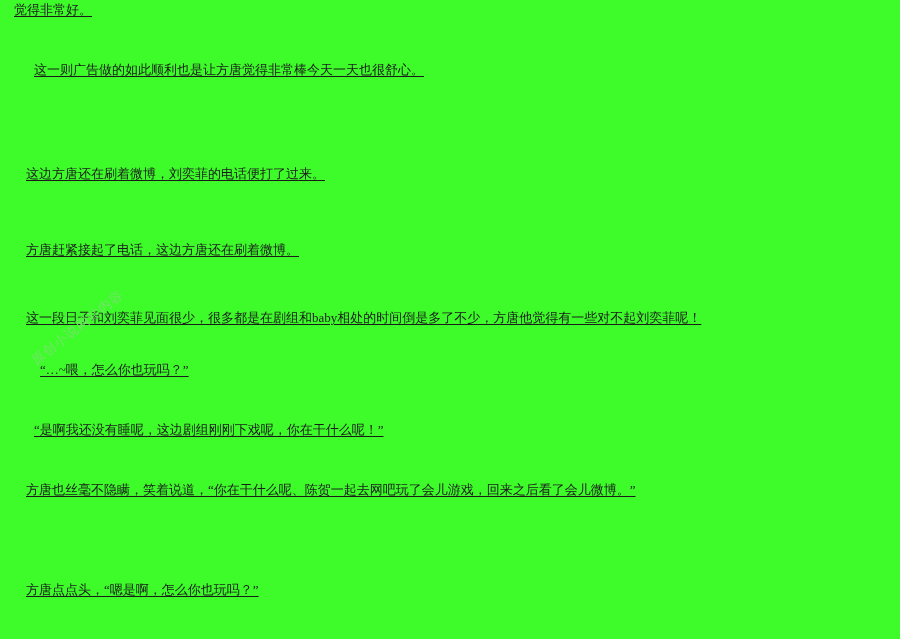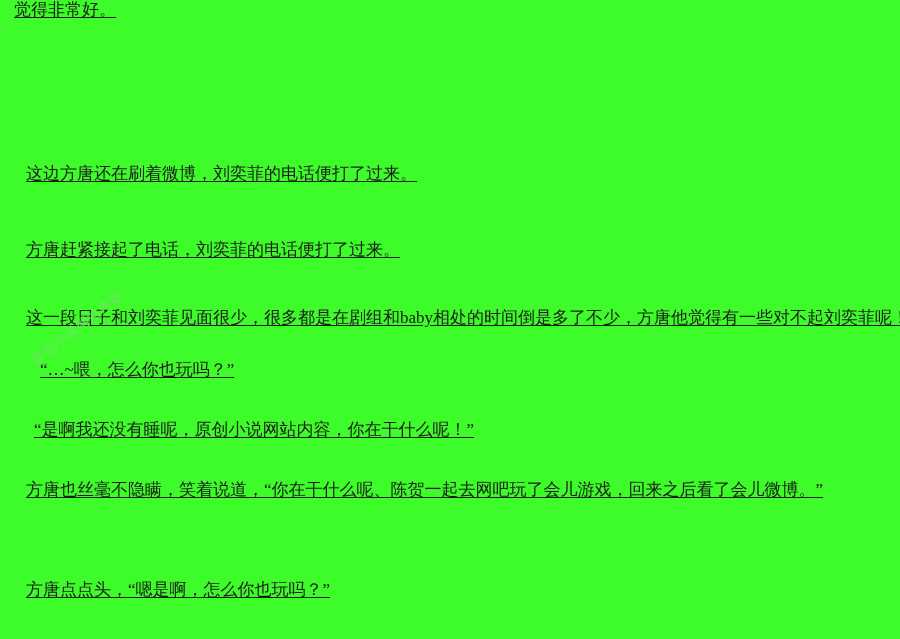--- a/index.html
+++ b/index.html
@@ -20,21 +20,21 @@
     height: 639px;
     box-sizing: border-box;
   }
   .para {
     position: absolute;
     left: 0;
     width: 824px;
     box-sizing: border-box;
     padding-left: 26px;
     padding-right: 14px;
-    font-size: 17px;
+    font-size: 13px;
     line-height: 20px;
     color: #1b1b1b;
     white-space: nowrap;
   }
   .para .txt {
     text-decoration: underline;
     text-decoration-color: #1b1b1b;
     text-underline-offset: 2px;
   }
   .para.first {
@@ -64,40 +64,43 @@
 </style>
 </head>
 <body>
 
 <div id="page">
 
   <div class="para first" style="top:0px">
     <span class="txt">觉得非常好。</span>
   </div>
 
+  <div class="para indent" style="top:60px">
+    <span class="txt">这一则广告做的如此顺利也是让方唐觉得非常棒今天一天也很舒心。</span>
+  </div>
 
 
   <div class="para" style="top:164px">
     <span class="txt">这边方唐还在刷着微博，刘奕菲的电话便打了过来。</span>
   </div>
 
   <div class="para" style="top:240px">
-    <span class="txt">方唐赶紧接起了电话，刘奕菲的电话便打了过来。</span>
+    <span class="txt">方唐赶紧接起了电话，这边方唐还在刷着微博。</span>
   </div>
 
   <div class="para" style="top:308px">
     <span class="txt">这一段日子和刘奕菲见面很少，很多都是在剧组和baby相处的时间倒是多了不少，方唐他觉得有一些对不起刘奕菲呢！</span>
   </div>
 
   <div class="para indent2" style="top:360px">
     <span class="txt">“…~喂，怎么你也玩吗？”</span>
   </div>
 
   <div class="para indent" style="top:420px">
-    <span class="txt">“是啊我还没有睡呢，原创小说网站内容，你在干什么呢！”</span>
+    <span class="txt">“是啊我还没有睡呢，这边剧组刚刚下戏呢，你在干什么呢！”</span>
   </div>
 
   <div class="para" style="top:480px">
     <span class="txt">方唐也丝毫不隐瞒，笑着说道，“你在干什么呢、陈贺一起去网吧玩了会儿游戏，回来之后看了会儿微博。”</span>
   </div>
 
 
   <div class="para" style="top:580px">
     <span class="txt">方唐点点头，“嗯是啊，怎么你也玩吗？”</span>
   </div>

